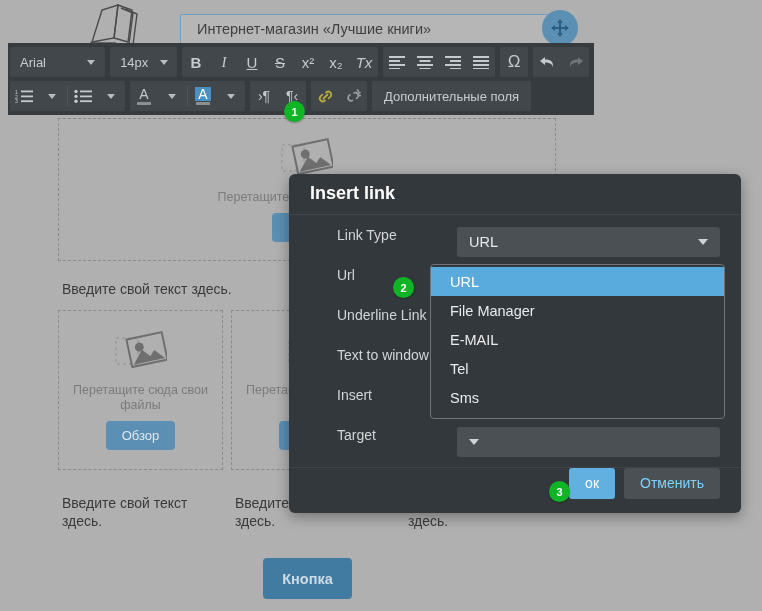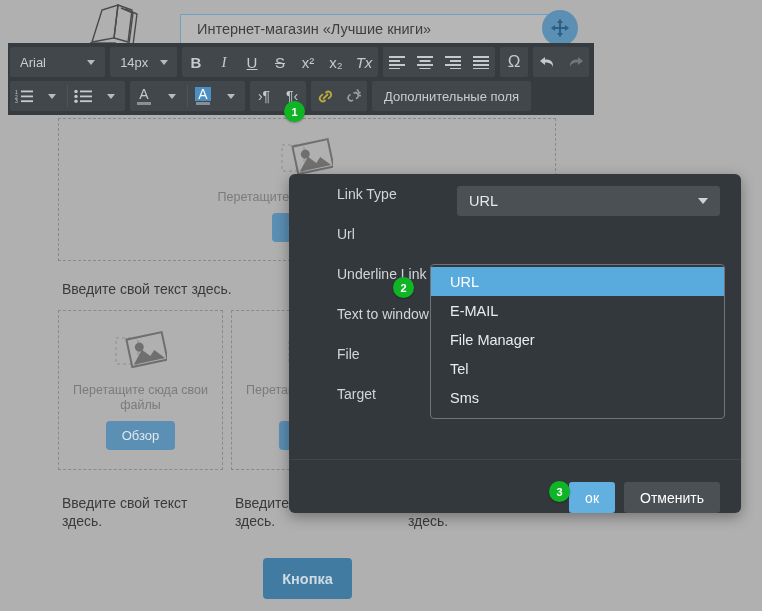--- a/index.html
+++ b/index.html
@@ -196,30 +196,30 @@
   .select-box .v { flex: 1; }
   .sel-caret {
     width: 0; height: 0;
     border-left: 5px solid transparent;
     border-right: 5px solid transparent;
     border-top: 6px solid #ced3d6;
   }
   #dialog-footer {
     height: 54px;
     border-top: 1px solid #3f4549;
-    display: flex; align-items: flex-end; justify-content: flex-end;
+    display: flex; align-items: flex-start; justify-content: flex-end;
     padding: 0 21px; gap: 9px;
   }
   .dlg-btn {
     height: 31px; border: none; border-radius: 3px;
     font-size: 14px; padding: 0 16px; cursor: pointer;
     font-family: "Liberation Sans", sans-serif;
   }
   .dlg-btn.primary { background: #62b0e0; color: #fff; }
-  .dlg-btn.secondary { background: #4a5054; color: #ffffff; }
+  .dlg-btn.secondary { background: #4a5054; color: #7dd3fc; }
 
   
   #type-dropdown {
     position: absolute;
     left: 430px; top: 264px;
     width: 295px;
     background: #33383c;
     border: 1px solid #6f7478;
     border-radius: 4px;
     z-index: 70;
@@ -511,20 +511,23 @@
             </g>
           </svg>
       </div>
     </div>
 
     <div class="tb-field">Дополнительные поля</div>
   </div>
 </div>
 
 <div id="dialog">
+  <div id="dialog-header">
+    <span id="dialog-title">Insert link</span>
+  </div>
 
   <div id="dialog-body">
 
     <div class="form-row">
       <div class="form-label">Link Type</div>
       <div class="form-control">
         <div class="select-box">
           <span class="v">URL</span>
           <span class="sel-caret"></span>
         </div>
@@ -540,21 +543,21 @@
       <div class="form-label">Underline Link</div>
       <div class="form-control"></div>
     </div>
 
     <div class="form-row">
       <div class="form-label">Text to window</div>
       <div class="form-control"></div>
     </div>
 
     <div class="form-row">
-      <div class="form-label">File</div>
+      <div class="form-label">Insert</div>
       <div class="form-control"></div>
     </div>
 
     <div class="form-row">
       <div class="form-label">Target</div>
       <div class="form-control">
         <div class="select-box">
           <span class="sel-caret"></span>
         </div>
       </div>
@@ -562,21 +565,21 @@
   </div>
 
   <div id="dialog-footer">
     <button class="dlg-btn primary">ок</button>
     <button class="dlg-btn secondary">Отменить</button>
   </div>
 </div>
 
 <div id="type-dropdown">
   <div class="dd-opt selected">URL</div>
+  <div class="dd-opt">File Manager</div>
   <div class="dd-opt">E-MAIL</div>
-  <div class="dd-opt">File Manager</div>
   <div class="dd-opt">Tel</div>
   <div class="dd-opt">Sms</div>
 </div>
 
 <div class="badge" id="badge-1">1</div>
 <div class="badge" id="badge-2">2</div>
 <div class="badge" id="badge-3">3</div>
 
 </body></html>

